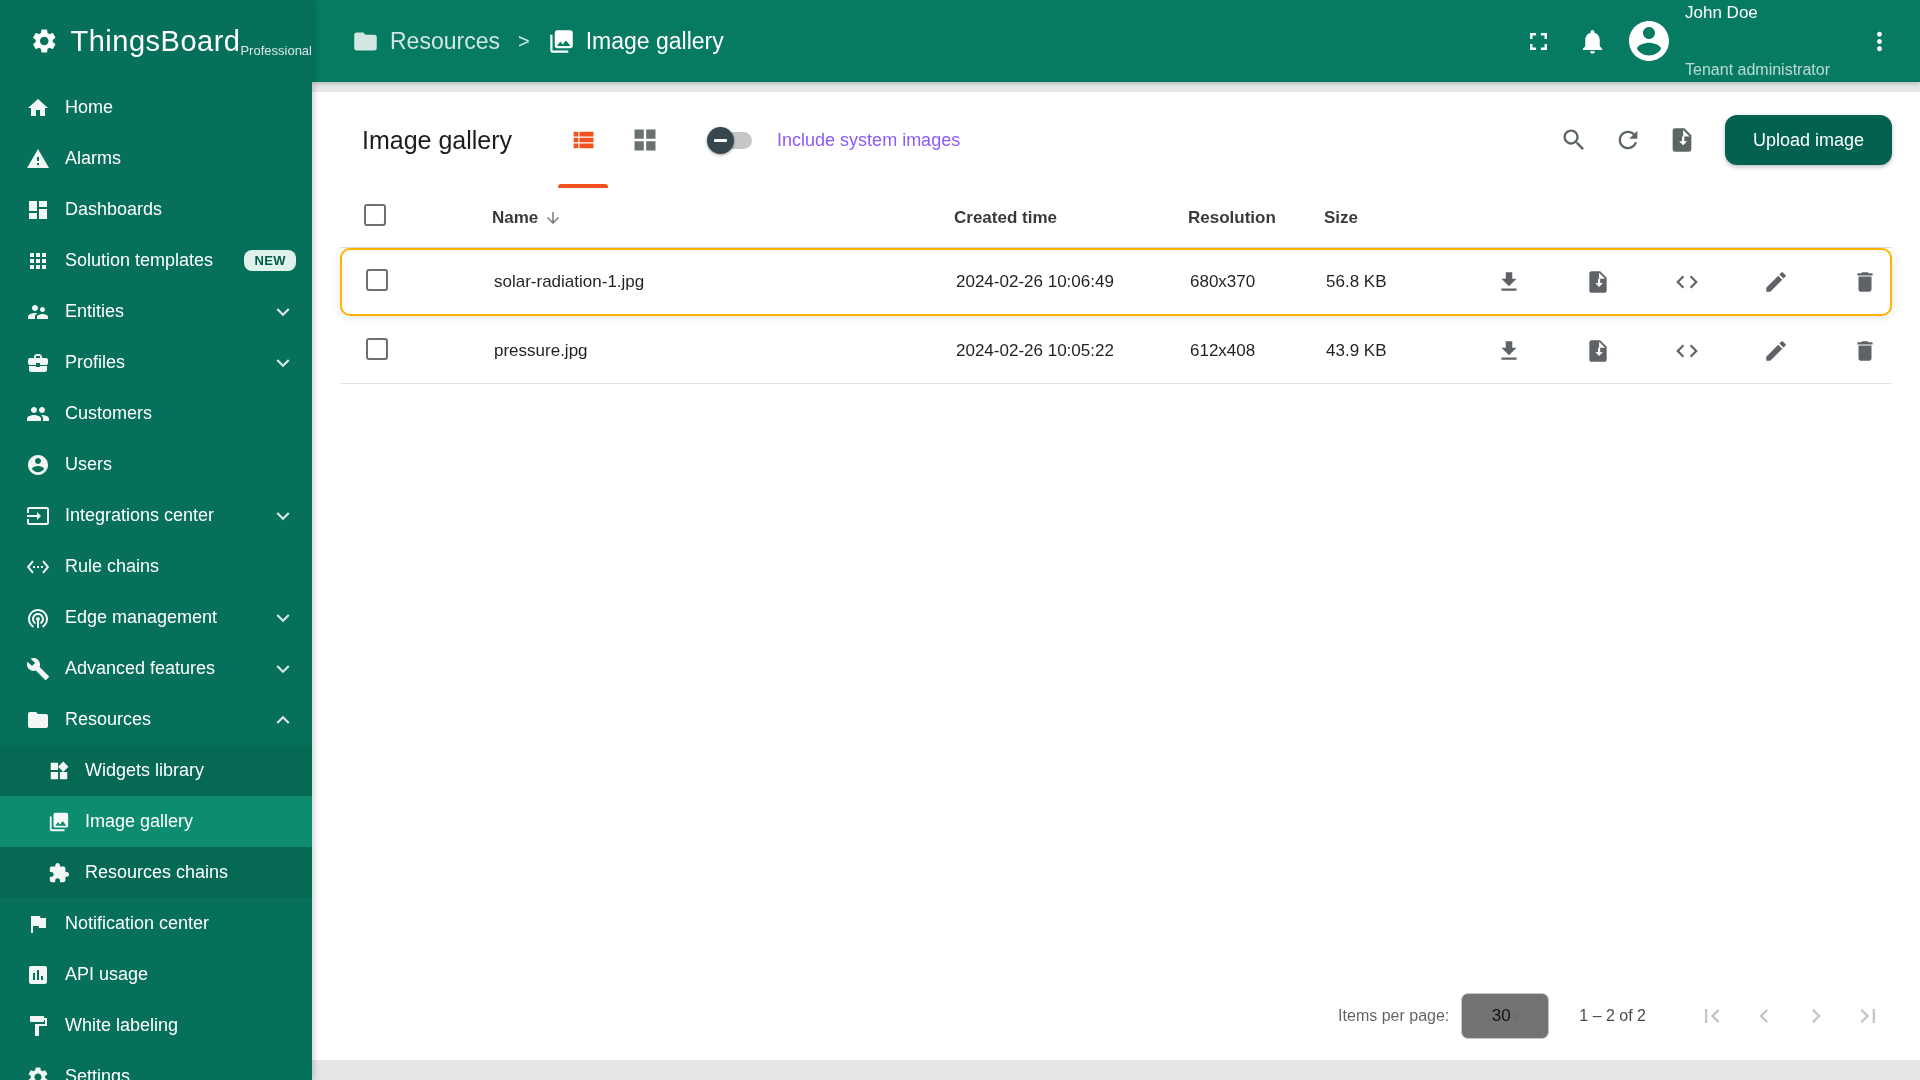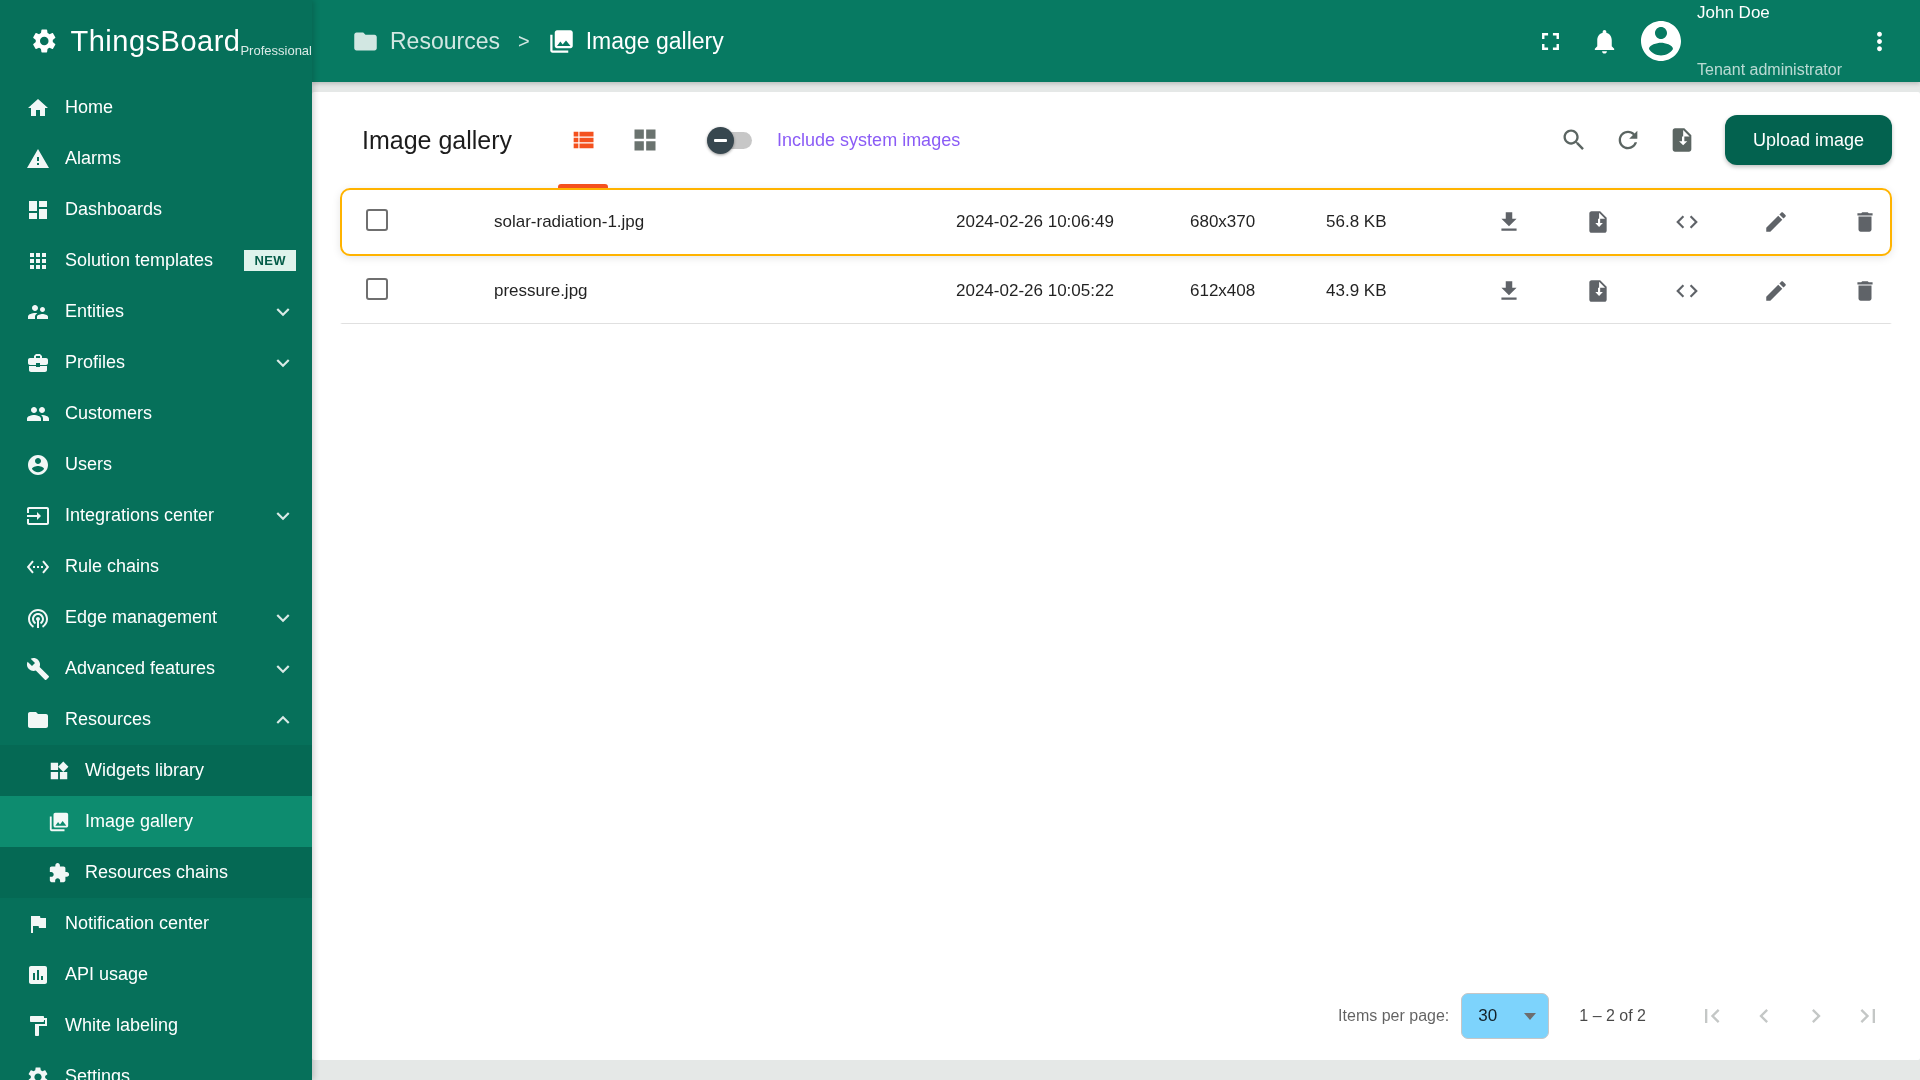--- a/index.html
+++ b/index.html
@@ -19,39 +19,39 @@
   .logo-sub { font-size: 13px; color: rgba(255,255,255,.85); align-self: flex-end; margin-top: 1px; }
   .nav { flex: 1; overflow: hidden; }
   .nav-item { height: 51px; display: flex; align-items: center; padding: 0 16px 0 26px;
     color: #fff; font-size: 18px; font-weight: 500; cursor: pointer; }
   .nav-item .nic { width: 24px; height: 24px; margin-right: 15px; flex: none; opacity: .95; }
   .nav-item .chev { width: 26px; height: 26px; margin-left: auto; color: rgba(255,255,255,.85); flex: none; }
   .nav-item.sub { padding-left: 48px; background: rgba(0,0,0,.06); }
   .nav-item.sub .nic { width: 22px; height: 22px; }
   .nav-item.active { background: #0D8C6F; }
   .badge { margin-left: auto; background: #DFF3EC; color: #045C48; font-size: 13px; font-weight: 700;
-    padding: 3px 10px; border-radius: 0; letter-spacing: .4px; }
+    padding: 3px 10px; border-radius: 8px; letter-spacing: .4px; }
 
   
   .right { flex: 1; display: flex; flex-direction: column; }
 
   
   .topbar { height: 82px; background: #077A62; display: flex; align-items: center;
     padding: 0 14px 0 40px; color: #fff; flex: none; z-index: 2; box-shadow: 0 2px 4px rgba(0,0,0,.18); }
   .crumb { display: flex; align-items: center; gap: 11px; font-size: 23px; cursor: pointer; }
   .crumb.parent { color: rgba(255,255,255,.82); }
   .crumb .bic { width: 27px; height: 27px; }
   .crumb-sep { margin: 0 18px; font-size: 20px; color: rgba(255,255,255,.82); }
   .topbar-right { margin-left: auto; display: flex; align-items: center; }
   .icon-btn { width: 54px; height: 54px; border: none; background: transparent; color: #fff;
     display: flex; align-items: center; justify-content: center; cursor: pointer; border-radius: 50%; }
   .icon-btn svg { width: 29px; height: 29px; }
   .avatar { width: 48px; height: 48px; color: #fff; margin-left: 6px; cursor: pointer; }
   .avatar svg { width: 48px; height: 48px; }
-  .user-block { margin: 0 10px 0 12px; display: flex; flex-direction: column; cursor: pointer; gap: 36px; }
+  .user-block { margin: 0 22px 0 12px; display: flex; flex-direction: column; cursor: pointer; gap: 36px; }
   .user-name { font-size: 17px; color: #fff; }
   .user-role { font-size: 16px; color: rgba(255,255,255,.72); margin-top: 2px; }
 
   
   .content { flex: 1; background: #e5e8e7; padding: 10px 0 20px 0; overflow: hidden; }
   .card { background: #fff; height: 968px; display: flex; flex-direction: column; border-radius: 2px; }
 
   
   .toolbar { height: 96px; display: flex; align-items: center; padding: 0 28px 0 50px; flex: none; }
   .page-title { font-size: 25px; font-weight: 500; color: #1c1c1c; margin-right: 40px; }
@@ -107,22 +107,22 @@
   .action-btn { width: 46px; height: 46px; border: none; background: transparent; color: #5f6368;
     display: flex; align-items: center; justify-content: center; cursor: pointer; border-radius: 50%; }
   .action-btn svg { width: 26px; height: 26px; }
 
   .table-filler { flex: 1; }
 
   
   .paginator { height: 88px; display: flex; align-items: center; justify-content: flex-end;
     padding-right: 26px; flex: none; color: rgba(0,0,0,.62); font-size: 16px; }
   .ipp-select { width: 88px; height: 46px; border: 1px solid #c6c6c6; border-radius: 7px;
-    display: flex; align-items: center; justify-content: space-between; padding: 0 12px 0 16px;
-    margin: 0 30px 0 12px; cursor: pointer; background: #7dd3fc; }
+    display: flex; align-items: center; justify-content: center; padding: 0 12px 0 16px;
+    margin: 0 30px 0 12px; cursor: pointer; background: #737373; }
   .ipp-value { font-size: 17px; color: rgba(0,0,0,.85); }
   .caret { width: 0; height: 0; border-left: 6px solid transparent; border-right: 6px solid transparent;
     border-top: 7px solid #6d6d6d; }
   .range-label { margin-right: 40px; color: rgba(0,0,0,.72); font-size: 16px; }
   .pg-btn { width: 52px; height: 52px; border: none; background: transparent; color: #c4c7c6;
     display: flex; align-items: center; justify-content: center; border-radius: 50%; cursor: default; }
   .pg-btn svg { width: 28px; height: 28px; }
 </style>
 </head>
 <body>
@@ -365,20 +365,34 @@
             </button>
             <button class="tool-icon-btn">
               <svg viewBox="0 0 24 24">
                   <path d="M14 2H6c-1.1 0-2 .9-2 2v16c0 1.1.9 2 2 2h12c1.1 0 2-.9 2-2V8l-6-6zm-1 14.5-3.5-3.5h2.5V9h2v4h2.5L13 16.5zM13 9V3.5L18.5 9H13z"></path>
                 </svg>
             </button>
             <button class="upload-btn">Upload image</button>
           </div>
         </div>
 
+        <div class="thead trow">
+          <span class="col-check"><span class="checkbox"></span></span>
+          <span class="col-thumb"></span>
+          <span class="col-name">
+            <span>Name</span>
+            <svg class="sort-arrow" viewBox="0 0 24 24">
+                <path d="M20 12l-1.41-1.41L13 16.17V4h-2v12.17l-5.58-5.59L4 12l8 8 8-8z"></path>
+              </svg>
+          </span>
+          <span class="col-created">Created time</span>
+          <span class="col-res">Resolution</span>
+          <span class="col-size">Size</span>
+          <span class="col-actions"></span>
+        </div>
 
         <div class="row trow highlighted">
           <span class="col-check"><span class="checkbox"></span></span>
           <span class="col-thumb"><span class="thumb sun"></span></span>
           <span class="col-name">
               <span class="cell-text">solar-radiation-1.jpg</span>
             </span>
           <span class="col-created cell-text">2024-02-26 10:06:49</span>
           <span class="col-res cell-text">680x370</span>
           <span class="col-size cell-text">56.8 KB</span>

